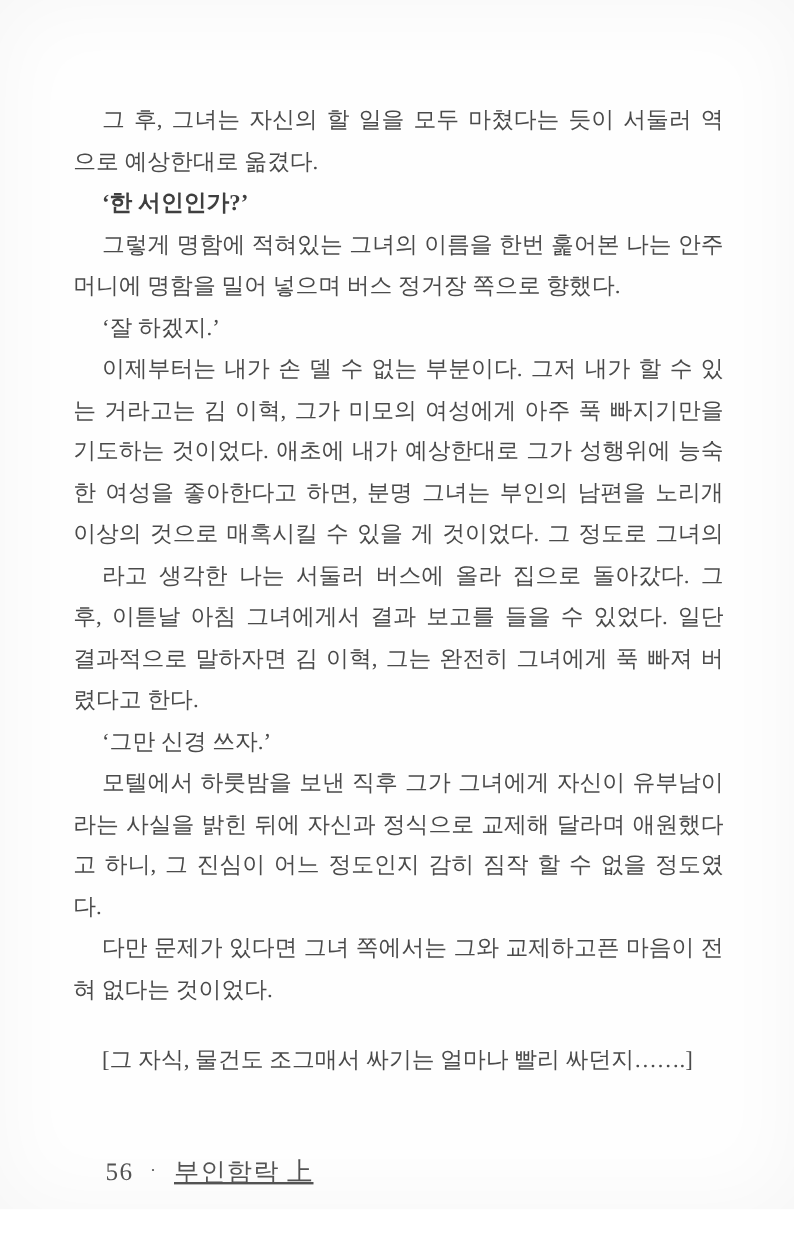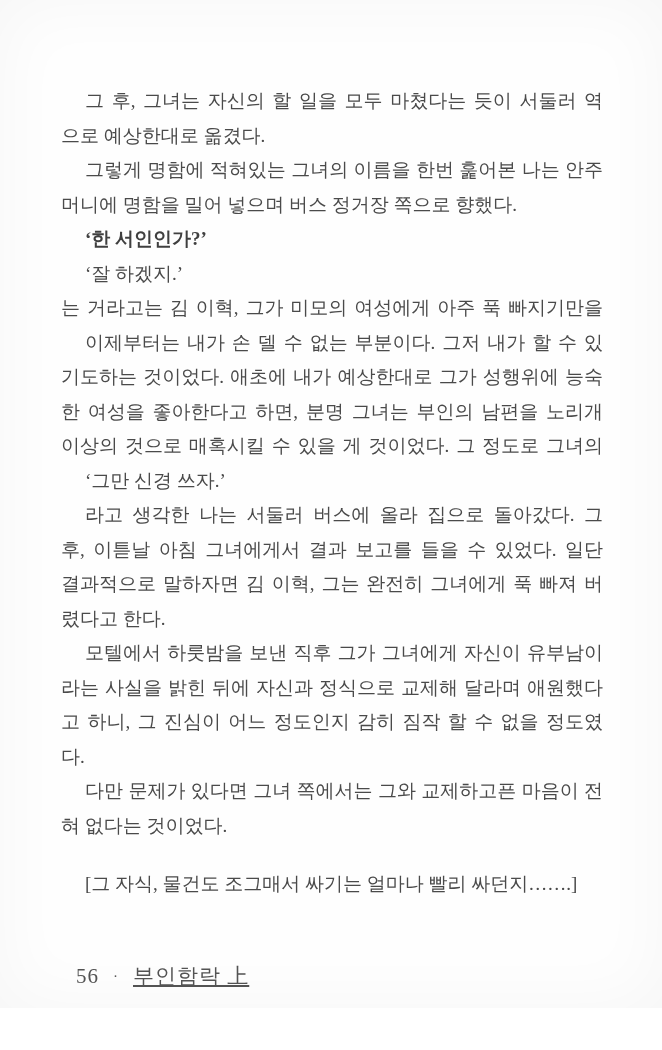--- a/index.html
+++ b/index.html
@@ -49,21 +49,21 @@
   }
   .line.last {
     text-align-last: left;
   }
   .para.emphasis .line {
     font-weight: 600;
     color: #3f3f3f;
   }
   .footer {
     position: absolute;
-    left: 76px;
+    left: 88px;
     top: 962px;
     display: flex;
     align-items: center;
     font-size: 21px;
     color: #545454;
     text-align: center;
   }
   .footer .page-num {
     letter-spacing: 1px;
   }
@@ -79,45 +79,45 @@
 </style>
 </head>
 <body>
 
 <div class="scan-page">
   <div class="text-block">
       <div class="para">
         <div class="line first">그 후, 그녀는 자신의 할 일을 모두 마쳤다는 듯이 서둘러 역</div>
         <div class="line last">으로 예상한대로 옮겼다.</div>
       </div>
+      <div class="para emphasis">
+        <div class="line first last">‘한 서인인가?’</div>
+      </div>
       <div class="para">
         <div class="line first">그렇게 명함에 적혀있는 그녀의 이름을 한번 훑어본 나는 안주</div>
         <div class="line last">머니에 명함을 밀어 넣으며 버스 정거장 쪽으로 향했다.</div>
-      </div>
-      <div class="para emphasis">
-        <div class="line first last">‘한 서인인가?’</div>
       </div>
       <div class="para">
         <div class="line first last">‘잘 하겠지.’</div>
       </div>
       <div class="para">
+        <div class="line first">이제부터는 내가 손 델 수 없는 부분이다. 그저 내가 할 수 있</div>
         <div class="line">는 거라고는 김 이혁, 그가 미모의 여성에게 아주 푹 빠지기만을</div>
-        <div class="line first">이제부터는 내가 손 델 수 없는 부분이다. 그저 내가 할 수 있</div>
         <div class="line">기도하는 것이었다. 애초에 내가 예상한대로 그가 성행위에 능숙</div>
         <div class="line">한 여성을 좋아한다고 하면, 분명 그녀는 부인의 남편을 노리개</div>
         <div class="line">이상의 것으로 매혹시킬 수 있을 게 것이었다. 그 정도로 그녀의</div>
-      </div>
-      <div class="para">
-        <div class="line first last">‘그만 신경 쓰자.’</div>
       </div>
       <div class="para">
         <div class="line first">라고 생각한 나는 서둘러 버스에 올라 집으로 돌아갔다. 그</div>
         <div class="line">후, 이튿날 아침 그녀에게서 결과 보고를 들을 수 있었다. 일단</div>
         <div class="line">결과적으로 말하자면 김 이혁, 그는 완전히 그녀에게 푹 빠져 버</div>
         <div class="line last">렸다고 한다.</div>
+      </div>
+      <div class="para">
+        <div class="line first last">‘그만 신경 쓰자.’</div>
       </div>
       <div class="para">
         <div class="line first">모텔에서 하룻밤을 보낸 직후 그가 그녀에게 자신이 유부남이</div>
         <div class="line">라는 사실을 밝힌 뒤에 자신과 정식으로 교제해 달라며 애원했다</div>
         <div class="line">고 하니, 그 진심이 어느 정도인지 감히 짐작 할 수 없을 정도였</div>
         <div class="line last">다.</div>
       </div>
       <div class="para">
         <div class="line first">다만 문제가 있다면 그녀 쪽에서는 그와 교제하고픈 마음이 전</div>
         <div class="line last">혀 없다는 것이었다.</div>

